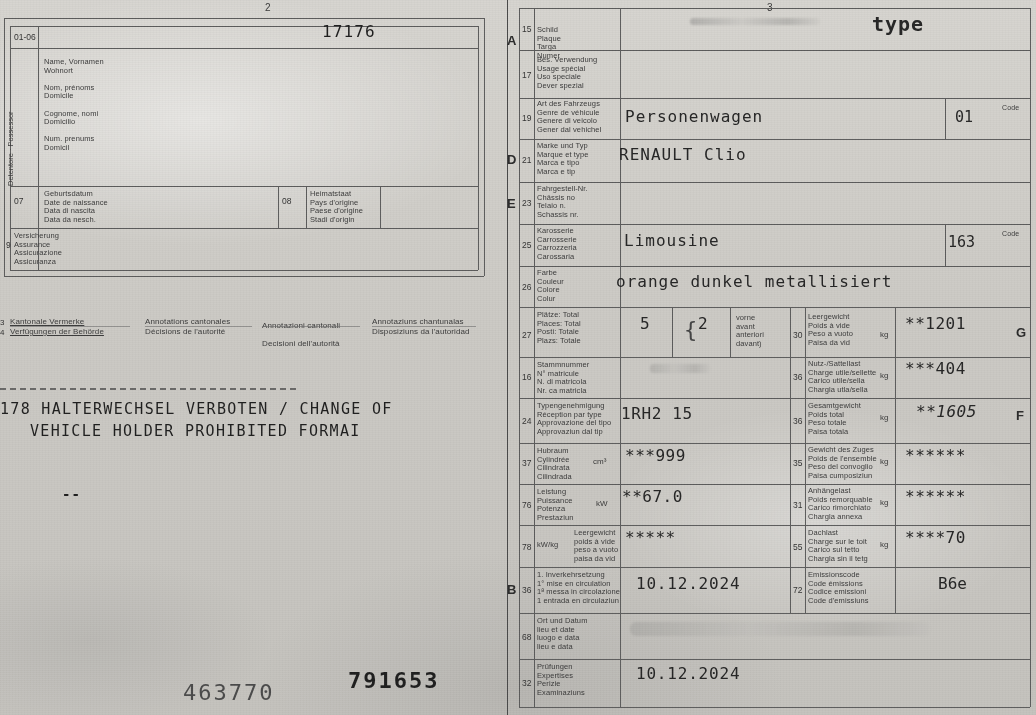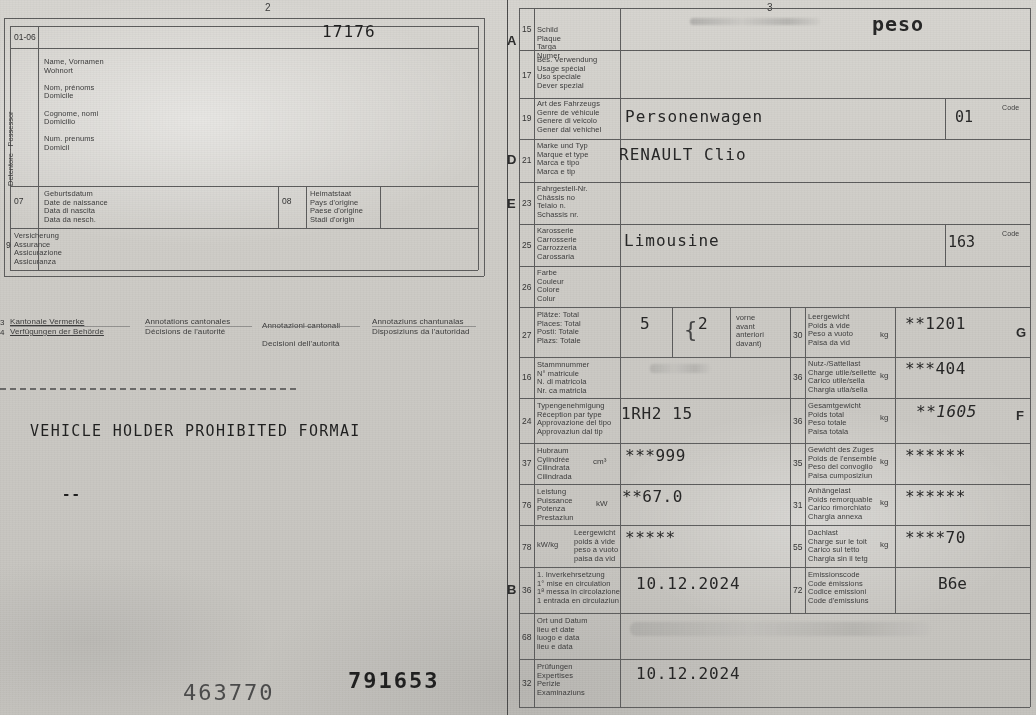--- a/index.html
+++ b/index.html
@@ -165,20 +165,21 @@
 Decisioni dell'autorità</div>
   <div class="lbl" style="left:372px;top:317px;font-size:8px;line-height:10px;">Annotaziuns chantunalas
 Disposiziuns da l'autoridad</div>
   <div class="hl thin" style="left:10px;top:326px;width:120px;opacity:.6;"></div>
   <div class="hl thin" style="left:145px;top:326px;width:107px;opacity:.6;"></div>
   <div class="hl thin" style="left:262px;top:326px;width:98px;opacity:.6;"></div>
   <div class="hl thin" style="left:372px;top:326px;width:104px;opacity:.6;"></div>
 
   <div class="dashed" style="left:0px;top:388px;width:296px;"></div>
 
+  <div class="big" style="left:0px;top:400px;font-size:15px;letter-spacing:1.3px;">178 HALTERWECHSEL VERBOTEN / CHANGE OF</div>
   <div class="big" style="left:30px;top:422px;font-size:15px;letter-spacing:1.3px;">VEHICLE HOLDER PROHIBITED FORMAI</div>
   <div class="big" style="left:62px;top:486px;font-size:14px;font-weight:bold;">--</div>
 
   <div class="big" style="left:183px;top:680px;font-size:22px;letter-spacing:2px;color:#4a4a4a;">463770</div>
   <div class="big" style="left:348px;top:668px;font-size:22px;letter-spacing:2px;font-weight:bold;">791653</div>
 
   <div class="vl" style="left:507px;top:0px;height:715px;border-left-color:#4a4a4a;"></div>
 
   <div class="hl" style="left:519px;top:8px;width:511px;"></div>
   <div class="vl" style="left:519px;top:8px;height:699px;"></div>
@@ -218,21 +219,21 @@
   <div class="bigletter" style="left:507px;top:196px;">E</div>
   <div class="bigletter" style="left:507px;top:582px;">B</div>
   <div class="bigletter" style="left:1016px;top:325px;">G</div>
   <div class="bigletter" style="left:1016px;top:408px;">F</div>
 
   <div class="num" style="left:522px;top:24px;font-size:8.5px;">15</div>
   <div class="lbl" style="left:537px;top:26px;">Schild
 Plaque
 Targa
 Numer</div>
-  <div class="typed" style="left:872px;top:12px;font-size:20px;font-weight:bold;letter-spacing:1px;">peso</div>
+  <div class="typed" style="left:872px;top:12px;font-size:20px;font-weight:bold;letter-spacing:1px;">type</div>
   <div class="smudge" style="left:690px;top:18px;width:130px;height:7px;border-radius:4px;"></div>
 
   <div class="num" style="left:522px;top:70px;font-size:8.5px;">17</div>
   <div class="lbl" style="left:537px;top:56px;">Bes. Verwendung
 Usage spécial
 Uso speciale
 Dever spezial</div>
 
   <div class="num" style="left:522px;top:113px;font-size:8.5px;">19</div>
   <div class="lbl" style="left:537px;top:100px;">Art des Fahrzeugs
@@ -263,20 +264,21 @@
 Carossaria</div>
   <div class="typed" style="left:624px;top:231px;font-size:16px;letter-spacing:1px;">Limousine</div>
   <div class="lbl sm" style="left:1002px;top:230px;font-size:7px;">Code</div>
   <div class="typed" style="left:948px;top:233px;font-size:15px;">163</div>
 
   <div class="num" style="left:522px;top:282px;font-size:8.5px;">26</div>
   <div class="lbl" style="left:537px;top:269px;">Farbe
 Couleur
 Colore
 Colur</div>
+  <div class="typed" style="left:616px;top:272px;font-size:16px;letter-spacing:1px;">orange dunkel metallisiert</div>
 
   <div class="num" style="left:522px;top:330px;font-size:8.5px;">27</div>
   <div class="lbl" style="left:537px;top:311px;">Plätze:        Total
 Places:        Total
 Posti:         Totale
 Plazs:         Totale</div>
   <div class="typed" style="left:640px;top:314px;font-size:16px;">5</div>
   <div class="typed" style="left:698px;top:314px;font-size:16px;">2</div>
   <div class="lbl" style="left:736px;top:314px;">vorne
 avant

